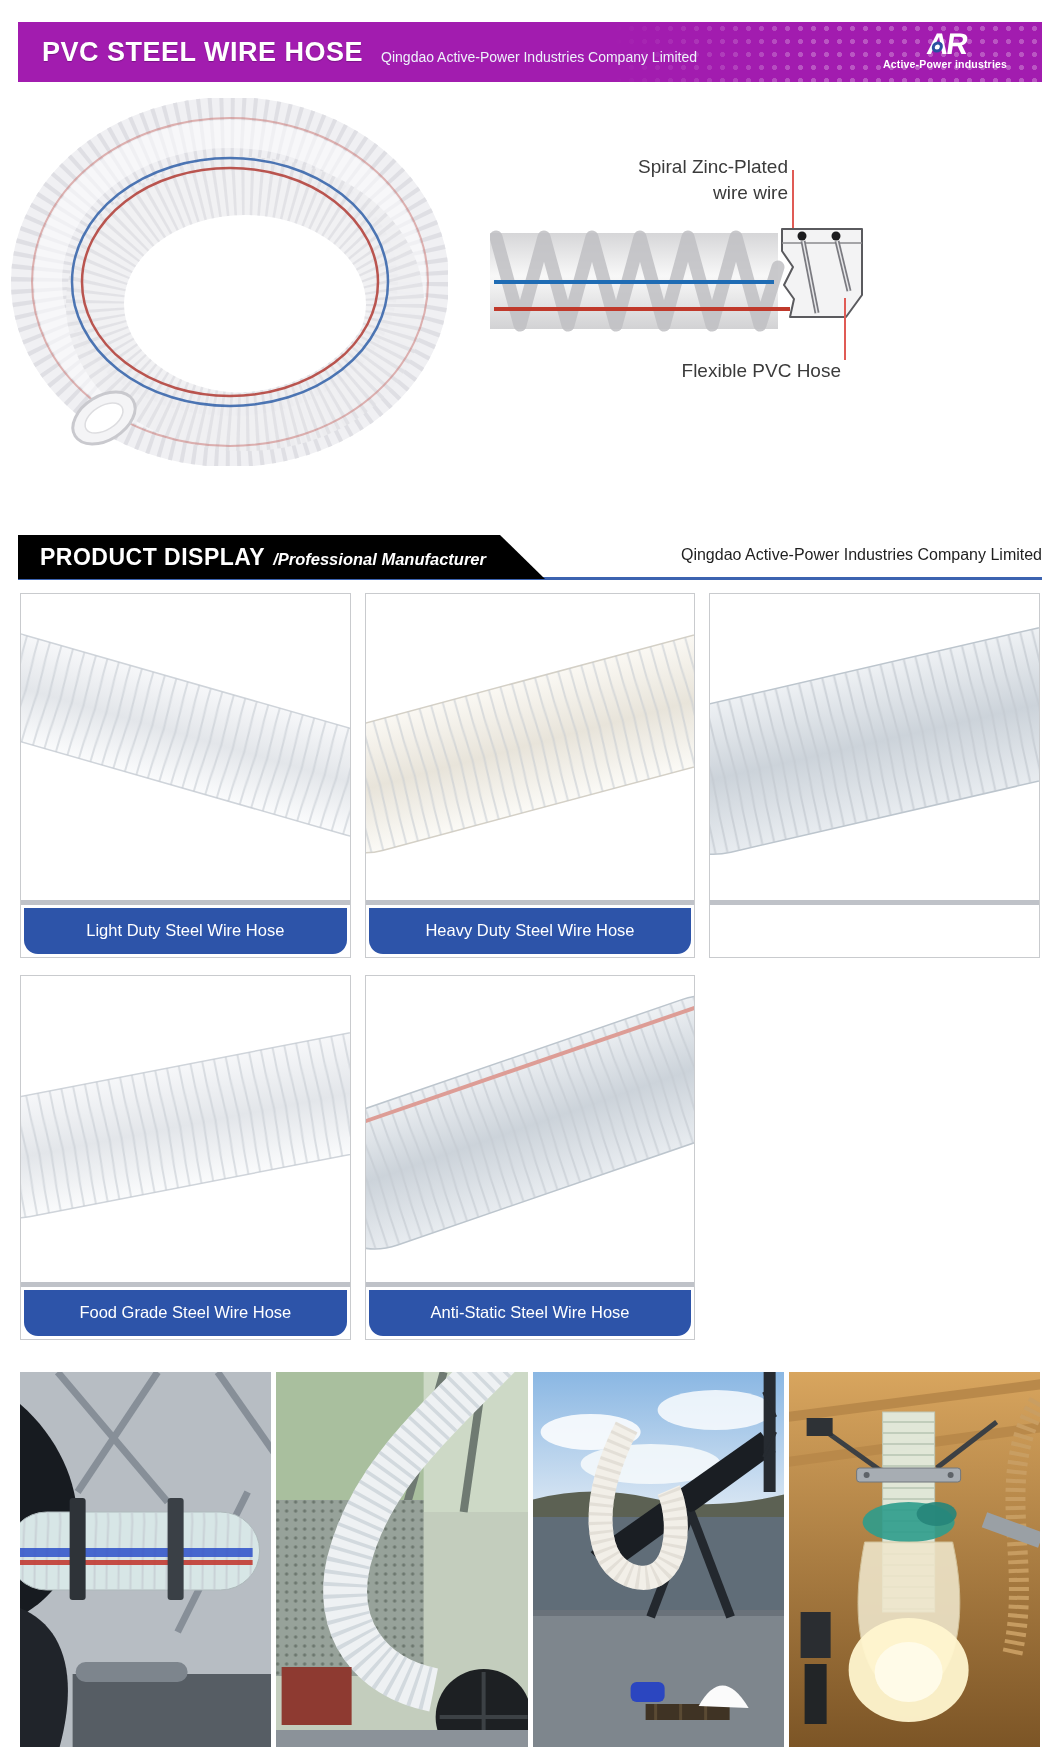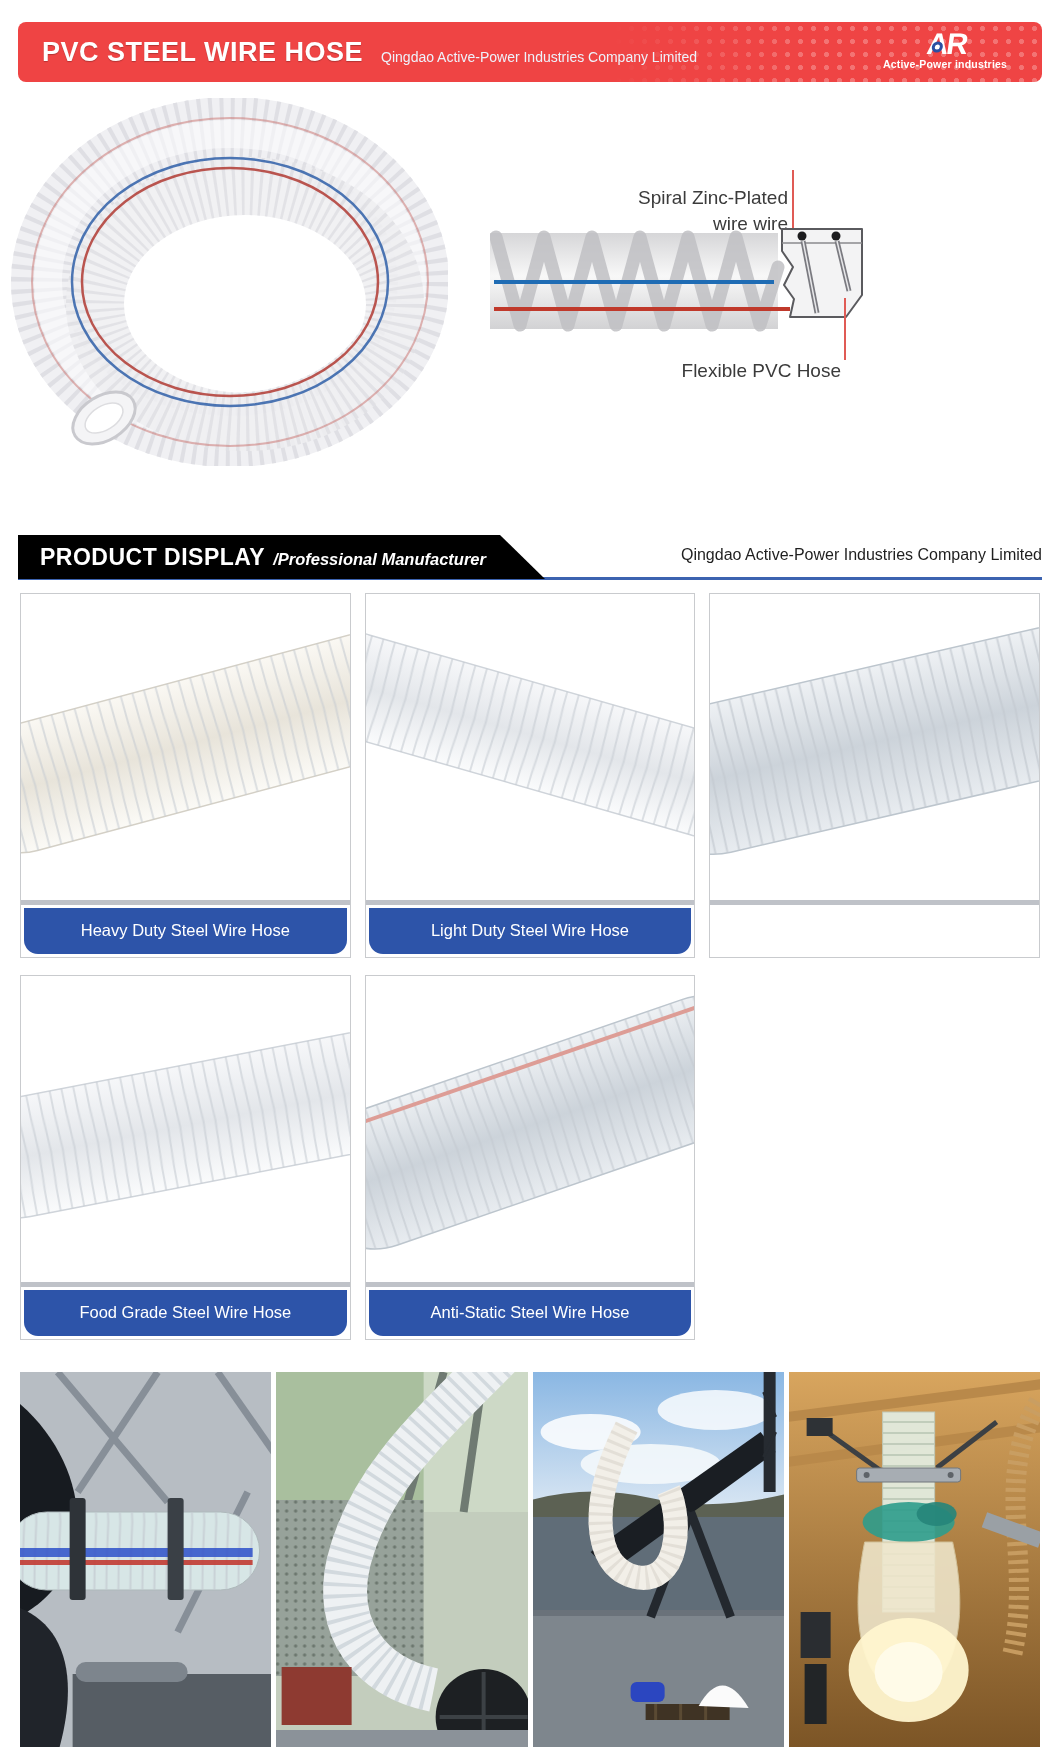--- a/index.html
+++ b/index.html
@@ -1,36 +1,36 @@
 <!DOCTYPE html>
 <html><head>
 <meta charset="utf-8">
 <style>
   html,body{margin:0;padding:0;background:#ffffff;}
   body{font-family:"Liberation Sans", sans-serif;}
   #page{position:relative;width:1060px;height:1755px;background:#fff;overflow:hidden;margin:0 auto;}
 
   
-  #header{position:absolute;left:18px;top:22px;width:1024px;height:60px;background:#ef4444;display:flex;align-items:center;overflow:hidden;border-radius:8px;}
+  #header{position:absolute;left:18px;top:22px;width:1024px;height:60px;background:#a21caf;display:flex;align-items:center;overflow:hidden;}
   #header .dots{position:absolute;right:0;top:0;bottom:0;width:430px;
     background-image:radial-gradient(rgba(255,255,255,0.26) 2.2px, transparent 2.9px);
     background-size:13px 13px;
     -webkit-mask-image:linear-gradient(to left,#000 55%,transparent);
     mask-image:linear-gradient(to left,#000 55%,transparent);}
   #header .h-title{color:#fff;font-size:27px;font-weight:700;letter-spacing:.5px;margin-left:24px;white-space:nowrap;text-shadow:0 1px 1px rgba(0,0,0,.25);}
   #header .h-sub{color:#eef2fb;font-size:14px;margin-left:18px;margin-top:9px;white-space:nowrap;}
   #logo{position:absolute;right:22px;top:6px;width:150px;text-align:center;}
   #logo svg{display:block;margin:0 auto;}
   #logo .cap{color:#fff;font-size:10.5px;font-weight:700;letter-spacing:.2px;margin-top:-2px;}
 
   
   #hero{position:absolute;left:0;top:82px;width:1060px;height:453px;}
   #coil{position:absolute;left:8px;top:16px;}
   .callout{position:absolute;color:#3b3b3b;font-size:19px;line-height:1.35;}
-  #callout-top{left:608px;top:72px;width:180px;text-align:right;margin-top:31px;}
+  #callout-top{left:608px;top:72px;width:180px;text-align:right;}
   #callout-bottom{left:676px;top:276px;width:165px;text-align:right;}
   .leader{position:absolute;width:2px;background:#e05b55;}
   #leader-top{left:792px;top:88px;height:88px;}
   #leader-bottom{left:844px;top:216px;height:62px;}
   #diagram{position:absolute;left:490px;top:143px;}
 
   
   #banner-row{position:absolute;left:0;top:535px;width:1060px;height:45px;}
   #banner-underline{position:absolute;left:18px;right:18px;bottom:0;height:3px;background:#3c63b0;}
   #ribbon{position:absolute;left:18px;top:0;width:527px;height:44px;background:#000000;
@@ -167,43 +167,43 @@
       <span class="r-sub">/Professional Manufacturer</span>
     </div>
     <div id="banner-company">Qingdao Active-Power Industries Company Limited</div>
   </div>
 
   <div id="grid">
 
     <div class="card">
       <div class="img">
         <svg viewBox="0 0 330 312" preserveAspectRatio="xMidYMid meet">
+          <g transform="translate(160,140) rotate(16)">
+            <rect x="-230" y="-52" width="470" height="104" rx="52" fill="url(#tubeW)" stroke="#cfd4da" stroke-width="1.5"></rect>
+            <rect x="-230" y="-52" width="470" height="104" rx="52" fill="url(#ribs)" opacity="0.55"></rect>
+            <ellipse cx="-226" cy="0" rx="22" ry="50" fill="#eceff2" stroke="#c2c7cd" stroke-width="2.5"></ellipse>
+            <ellipse cx="-226" cy="0" rx="13" ry="40" fill="#fafbfc" stroke="#d7dadd" stroke-width="1.5"></ellipse>
+          </g>
+        </svg>
+      </div>
+      <div class="bar">Light Duty Steel Wire Hose</div>
+    </div>
+
+    <div class="card">
+      <div class="img">
+        <svg viewBox="0 0 330 312" preserveAspectRatio="xMidYMid meet">
           <g transform="translate(170,150) rotate(-15)">
             <rect x="-240" y="-64" width="500" height="128" rx="64" fill="url(#tubeWarm)" stroke="#d4d0c6" stroke-width="1.5"></rect>
             <rect x="-240" y="-64" width="500" height="128" rx="64" fill="url(#ribs)" opacity="0.55"></rect>
             <ellipse cx="-236" cy="0" rx="26" ry="62" fill="#efece4" stroke="#c8c3b8" stroke-width="2.5"></ellipse>
             <ellipse cx="-236" cy="0" rx="16" ry="50" fill="#fbfaf6" stroke="#ddd8cd" stroke-width="1.5"></ellipse>
           </g>
         </svg>
       </div>
       <div class="bar">Heavy Duty Steel Wire Hose</div>
-    </div>
-
-    <div class="card">
-      <div class="img">
-        <svg viewBox="0 0 330 312" preserveAspectRatio="xMidYMid meet">
-          <g transform="translate(160,140) rotate(16)">
-            <rect x="-230" y="-52" width="470" height="104" rx="52" fill="url(#tubeW)" stroke="#cfd4da" stroke-width="1.5"></rect>
-            <rect x="-230" y="-52" width="470" height="104" rx="52" fill="url(#ribs)" opacity="0.55"></rect>
-            <ellipse cx="-226" cy="0" rx="22" ry="50" fill="#eceff2" stroke="#c2c7cd" stroke-width="2.5"></ellipse>
-            <ellipse cx="-226" cy="0" rx="13" ry="40" fill="#fafbfc" stroke="#d7dadd" stroke-width="1.5"></ellipse>
-          </g>
-        </svg>
-      </div>
-      <div class="bar">Light Duty Steel Wire Hose</div>
     </div>
 
 
     <div class="card">
       <div class="img">
         <svg viewBox="0 0 330 312" preserveAspectRatio="xMidYMid meet">
           <g transform="translate(160,150) rotate(-13)">
             <rect x="-235" y="-75" width="500" height="150" rx="75" fill="url(#tubeCool)" stroke="#bcc5cd" stroke-width="1.5"></rect>
             <rect x="-235" y="-75" width="500" height="150" rx="75" fill="url(#ribs)" opacity="0.7"></rect>
             <ellipse cx="-230" cy="0" rx="30" ry="73" fill="#dde3e8" stroke="#a9b3bc" stroke-width="2.5"></ellipse>

